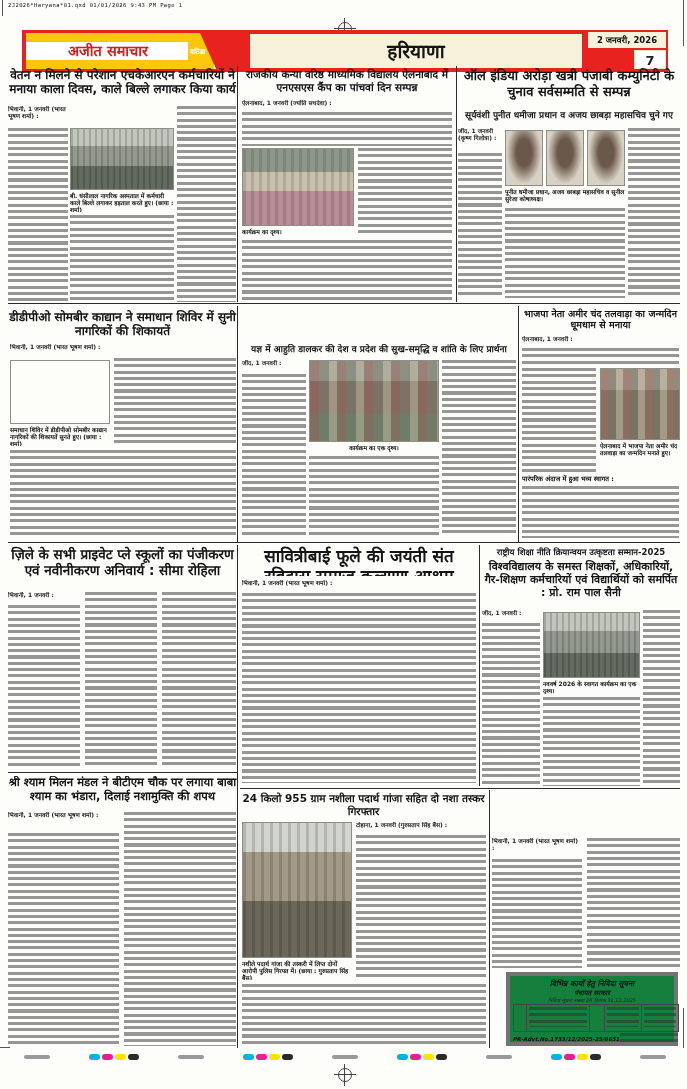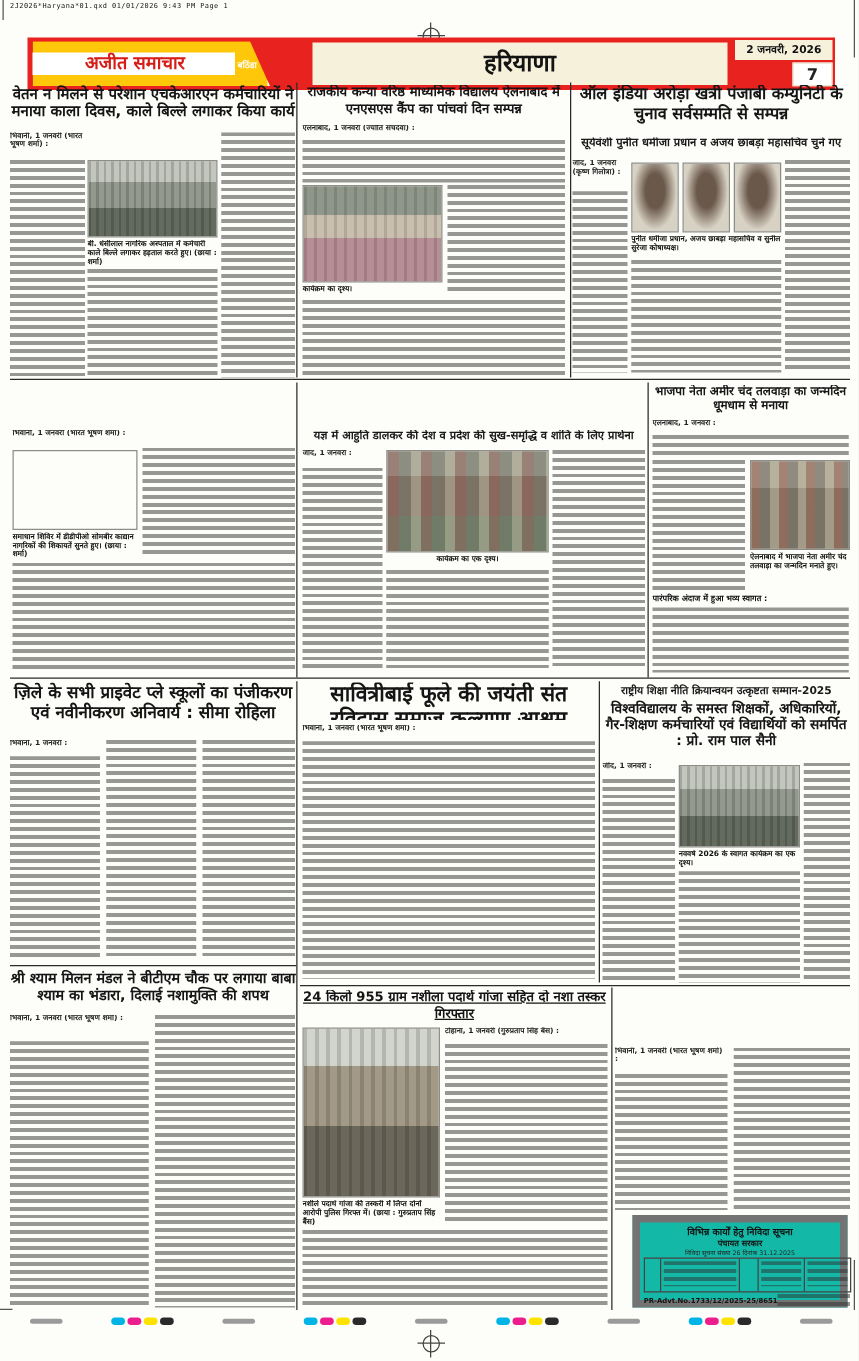--- a/index.html
+++ b/index.html
@@ -115,20 +115,21 @@
   <div class="sub" style="left:458px;top:110px;width:222px;height:13px;font-size:9px;">सूर्यवंशी पुनीत धमीजा प्रधान व अजय छाबड़ा महासचिव चुने गए</div>
   <div class="dl" style="left:458px;top:128px;width:44px;height:24px;">जींद, 1 जनवरी (कृष्ण गिलोत्रा) :</div>
   <div class="tx" style="left:458px;top:153px;width:44px;height:145px;"></div>
   <div class="ph ph-portrait" style="left:505px;top:130px;width:38px;height:56px;"></div>
   <div class="ph ph-portrait" style="left:546px;top:130px;width:38px;height:56px;"></div>
   <div class="ph ph-portrait" style="left:587px;top:130px;width:38px;height:56px;"></div>
   <div class="cap" style="left:505px;top:188px;width:120px;height:16px;">पुनीत धमीजा प्रधान, अजय छाबड़ा महासचिव व सुनील सुरेजा कोषाध्यक्ष।</div>
   <div class="tx" style="left:505px;top:208px;width:120px;height:90px;"></div>
   <div class="tx" style="left:628px;top:128px;width:52px;height:170px;"></div>
 
+  <div class="hl" style="left:8px;top:310px;width:229px;height:32px;font-size:12px;">डीडीपीओ सोमबीर काद्यान ने समाधान शिविर में सुनी नागरिकों की शिकायतें</div>
   <div class="dl" style="left:10px;top:344px;width:224px;height:13px;">भिवानी, 1 जनवरी (भारत भूषण शर्मा) :</div>
   <div class="ph ph-meeting" style="left:10px;top:360px;width:100px;height:64px;"></div>
   <div class="cap" style="left:10px;top:426px;width:100px;height:20px;">समाधान शिविर में डीडीपीओ सोमबीर काद्यान नागरिकों की शिकायतें सुनते हुए। (छाया : शर्मा)</div>
   <div class="tx" style="left:114px;top:358px;width:122px;height:86px;"></div>
   <div class="tx" style="left:10px;top:450px;width:226px;height:88px;"></div>
 
   <div class="sub" style="left:243px;top:344px;width:272px;height:13px;font-size:9px;">यज्ञ में आहुति डालकर की देश व प्रदेश की सुख-समृद्धि व शांति के लिए प्रार्थना</div>
   <div class="dl" style="left:242px;top:360px;width:64px;height:12px;">जींद, 1 जनवरी :</div>
   <div class="tx" style="left:242px;top:374px;width:64px;height:162px;"></div>
   <div class="ph ph-havan2" style="left:309px;top:360px;width:130px;height:82px;"></div>
@@ -162,32 +163,32 @@
   <div class="ph ph-crowd" style="left:543px;top:612px;width:97px;height:66px;"></div>
   <div class="cap" style="left:543px;top:680px;width:97px;height:14px;">नववर्ष 2026 के स्वागत कार्यक्रम का एक दृश्य।</div>
   <div class="tx" style="left:543px;top:697px;width:97px;height:89px;"></div>
   <div class="tx" style="left:643px;top:610px;width:37px;height:176px;"></div>
 
   <div class="hl" style="left:8px;top:776px;width:229px;height:32px;font-size:11.5px;">श्री श्याम मिलन मंडल ने बीटीएम चौक पर लगाया बाबा श्याम का भंडारा, दिलाई नशामुक्ति की शपथ</div>
   <div class="dl" style="left:8px;top:812px;width:111px;height:20px;">भिवानी, 1 जनवरी (भारत भूषण शर्मा) :</div>
   <div class="tx" style="left:8px;top:833px;width:111px;height:213px;"></div>
   <div class="tx" style="left:124px;top:812px;width:112px;height:234px;"></div>
 
-  <div class="hl" style="left:240px;top:792px;width:247px;height:26px;font-size:10.5px;text-decoration:underline;">24 किलो 955 ग्राम नशीला पदार्थ गांजा सहित दो नशा तस्कर गिरफ्तार</div>
+  <div class="hl" style="left:240px;top:792px;width:247px;height:26px;font-size:10.5px;">24 किलो 955 ग्राम नशीला पदार्थ गांजा सहित दो नशा तस्कर गिरफ्तार</div>
   <div class="ph ph-police" style="left:242px;top:822px;width:110px;height:136px;"></div>
   <div class="cap" style="left:242px;top:960px;width:110px;height:20px;">नशीले पदार्थ गांजा की तस्करी में लिप्त दोनों आरोपी पुलिस गिरफ्त में। (छाया : गुरुप्रताप सिंह बैंस)</div>
   <div class="dl" style="left:356px;top:822px;width:130px;height:12px;">टोहाना, 1 जनवरी (गुरुप्रताप सिंह बैंस) :</div>
   <div class="tx" style="left:356px;top:835px;width:130px;height:145px;"></div>
   <div class="tx" style="left:242px;top:984px;width:244px;height:62px;"></div>
 
   <div class="dl" style="left:492px;top:838px;width:90px;height:20px;">भिवानी, 1 जनवरी (भारत भूषण शर्मा) :</div>
   <div class="tx" style="left:492px;top:859px;width:90px;height:109px;"></div>
   <div class="tx" style="left:587px;top:838px;width:93px;height:130px;"></div>
 
-  <div class="abs" style="left:506px;top:972px;width:172px;height:74px;border:6px solid #737373;box-sizing:border-box;background:#14b8a6;">
+  <div class="abs" style="left:506px;top:972px;width:172px;height:74px;border:4px solid #737373;box-sizing:border-box;background:#15803d;font-style:italic;">
     <div style="font-size:7.5px;font-weight:bold;text-align:center;margin-top:2px;color:#111;">विभिन्न कार्यों हेतु निविदा सूचना</div>
     <div style="font-size:6.5px;font-weight:bold;text-align:center;color:#111;">पंचायत सरकार</div>
     <div style="font-size:5px;text-align:center;color:#222;">निविदा सूचना संख्या 26 दिनांक 31.12.2025</div>
     <div style="position:absolute;left:3px;top:28px;width:164px;height:26px;border:1px solid #444;display:flex;">
       <div style="flex:0 0 12px;border-right:1px solid #444;"></div>
       <div style="flex:1;border-right:1px solid #444;">
           <div class="tx" style="position:relative;margin:2px;height:20px;"></div>
         </div>
       <div style="flex:0 0 14px;border-right:1px solid #444;"></div>
       <div style="flex:0 0 36px;border-right:1px solid #444;">

